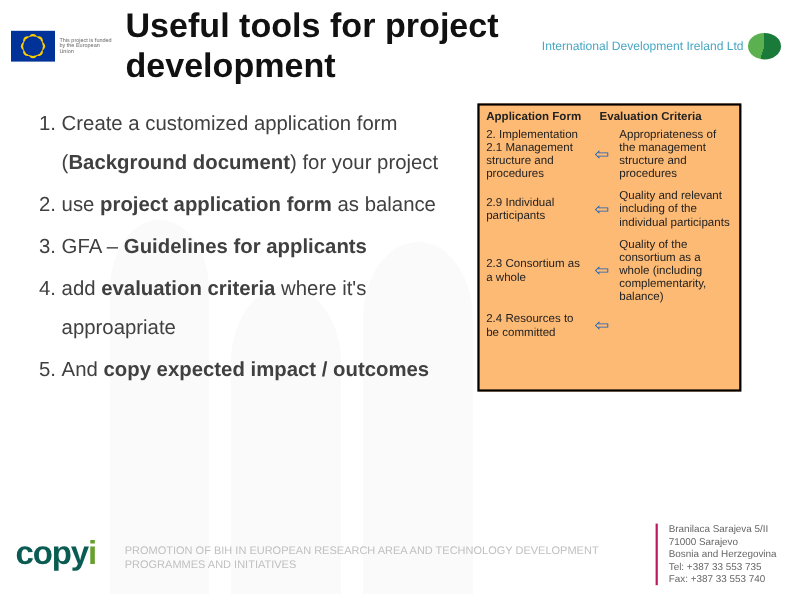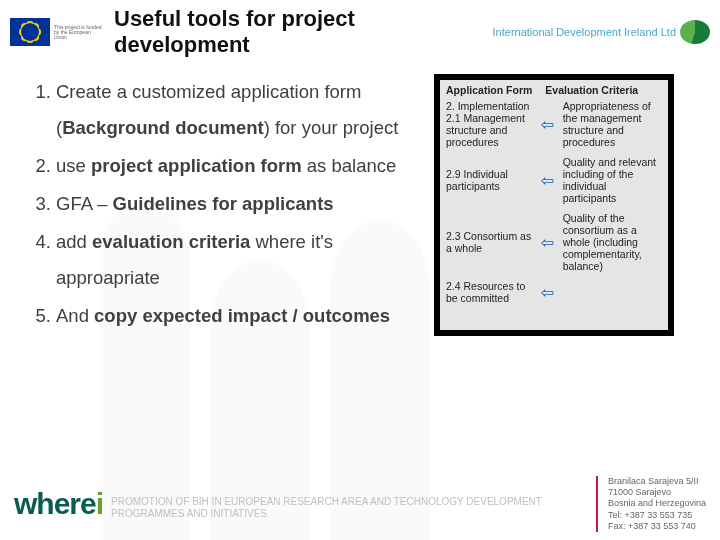--- a/index.html
+++ b/index.html
@@ -25,21 +25,21 @@
     border-radius: 50%;
     background: radial-gradient(circle, transparent 40%, transparent 41%);
     box-shadow:
       0 -7px 0 -5px #ffcc00, 0 7px 0 -5px #ffcc00,
       -7px 0 0 -5px #ffcc00, 7px 0 0 -5px #ffcc00,
       5px -5px 0 -5px #ffcc00, -5px -5px 0 -5px #ffcc00,
       5px 5px 0 -5px #ffcc00, -5px 5px 0 -5px #ffcc00;
   }
   .eu-caption { font-size: 5px; color: #666; line-height: 1; margin-right: 12px; width: 48px; }
   .title {
-    font-size: 22px; font-weight: 700; color: #111;
+    font-size: 31px; font-weight: 700; color: #111;
     flex: 1;
   }
   .idi-logo { display:flex; align-items:center; gap:4px; }
   .idi-text { font-size: 11px; color:#4aa7c4; line-height:1; text-align:right; }
   .idi-swirl {
     width: 30px; height: 24px; border-radius: 50%;
     background: conic-gradient(#1a7a3a 0 55%, #5bb04f 55% 100%);
   }
   .content {
     display: flex;
@@ -50,22 +50,22 @@
     font-size: 18.5px;
     color: #404040;
     line-height: 1.95;
   }
   .list ol { list-style: decimal; padding-left: 24px; }
   .list li { margin-bottom: 2px; }
   .b { font-weight: 700; }
   .diagram {
     margin-left: 12px;
     width: 240px;
-    border: 6px solid #000000;
-    background: #e5e5e5;
+    border: 2px solid #000000;
+    background: #fdba74;
     font-size: 10.5px;
     color: #222;
   }
   .diagram-head { display:flex; font-weight:700; padding:4px 6px 2px 6px; }
   .diagram-head .c1 { width: 46%; }
   .diagram-head .c2 { width: 54%; }
   .row { display:flex; align-items:center; padding:2px 6px 6px 6px; }
   .row .c1 { width: 40%; }
   .row .arrow { width: 14%; color:#1560bd; font-size:16px; text-align:center; }
   .row .c2 { width: 46%; }
@@ -74,21 +74,21 @@
     display: flex; align-items: center; justify-content: space-between;
     padding: 0 14px;
   }
   .rtdpi {
     font-size: 30px; font-weight: 800; letter-spacing: -1px;
     color: #0a5c52;
   }
   .rtdpi .dot { color:#68a030; }
   .footer-mid {
     color: #bfbfbf; font-size: 10px; line-height: 1.2; text-align:left;
-    flex:1; padding-left:8px;
+    flex:1; padding-left:26px;
     position: relative; top: 4px;
   }
   .footer-right {
     border-left: 2px solid #be185d;
     padding-left: 10px;
     font-size: 9px; color:#666; line-height:1.25;
     text-align:left;
   }
   .arches {
     position:absolute; bottom:0; left:0; right:0; height:420px;
@@ -162,21 +162,21 @@
     </div>
     <div class="row">
       <div class="c1">2.4 Resources to be committed</div>
       <div class="arrow">⇦</div>
     </div>
   </div>
 </div>
 
 <div class="footer">
   <div class="rtdpi">
-    <span>where</span><span class="dot">i</span>
+    <span>copy</span><span class="dot">i</span>
   </div>
   <div class="footer-mid">PROMOTION OF BIH IN EUROPEAN RESEARCH AREA AND TECHNOLOGY DEVELOPMENT PROGRAMMES AND INITIATIVES</div>
   <div class="footer-right" style="white-space:pre-line;">Branilaca Sarajeva 5/II
 71000 Sarajevo
 Bosnia and Herzegovina
 Tel: +387 33 553 735
 Fax: +387 33 553 740</div>
 </div>
 
 </body></html>

